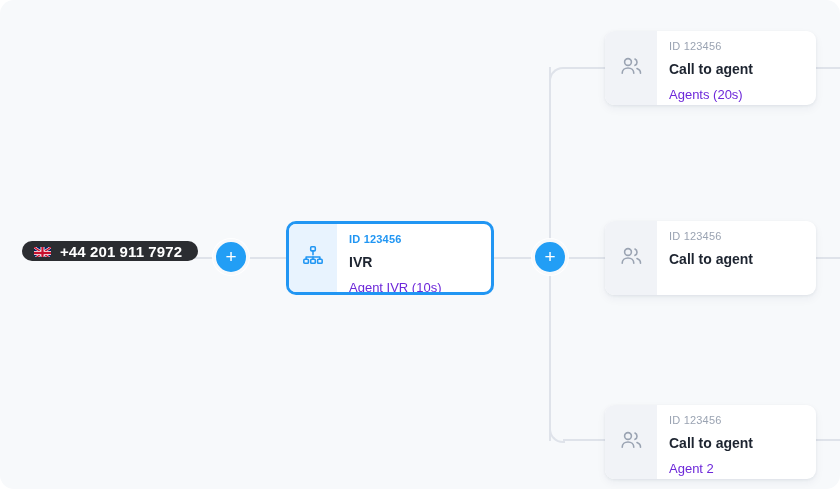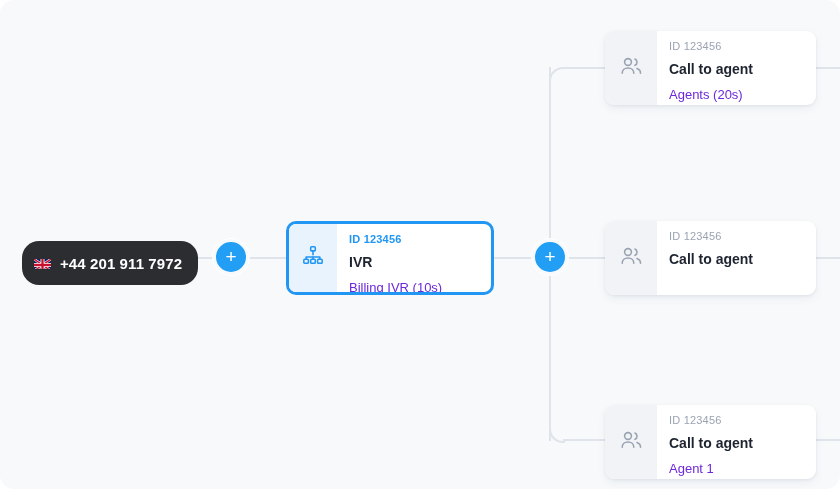--- a/index.html
+++ b/index.html
@@ -71,21 +71,21 @@
     border-bottom-width: 2px;
     border-left-width: 2px;
     border-bottom-left-radius: 14px;
   }
 
   
   .phone-pill {
     position: absolute;
     left: 22px;
     top: 241px;
-    height: 44px;
+    height: 20px;
     padding: 0 16px 0 12px;
     background: #2b2d31;
     border-radius: 17px;
     display: flex;
     align-items: center;
     gap: 9px;
     color: #ffffff;
     font-size: 15px;
     font-weight: 700;
     letter-spacing: 0.1px;
@@ -260,21 +260,21 @@
           <rect x="17" y="15.6" width="5" height="4.4" rx="1"></rect>
           <path d="M12 6.4v4.2"></path>
           <path d="M4.5 15.6v-2.6h15v2.6"></path>
           <path d="M12 13v2.6"></path>
         </svg>
       </span>
     </div>
     <div class="ivr-body">
       <div class="node-id blue">ID 123456</div>
       <div class="node-title">IVR</div>
-      <div class="node-sub">Billing IVR (10s)</div>
+      <div class="node-sub">Agent IVR (10s)</div>
     </div>
   </div>
 
   <div class="plus-btn" style="left:532px; top:239px;">
     <span class="glyph">+</span>
   </div>
 
   <div class="card card-1">
     <div class="card-iconpane">
       <span>
@@ -317,19 +317,19 @@
           <circle cx="9" cy="8" r="3.4"></circle>
           <path d="M3.2 19.2c0-3.1 2.6-5.2 5.8-5.2s5.8 2.1 5.8 5.2"></path>
           <path d="M16 5.1a3.4 3.4 0 0 1 0 6.2"></path>
           <path d="M18 14.6c2.1.8 3.5 2.5 3.5 4.6"></path>
         </svg>
       </span>
     </div>
     <div class="card-body">
       <div class="node-id grey">ID 123456</div>
       <div class="node-title">Call to agent</div>
-      <div class="node-sub">Agent 1</div>
+      <div class="node-sub">Agent 2</div>
     </div>
   </div>
 
 </div>
 
 <div class="bottom-strip"></div>
 
 </body></html>

